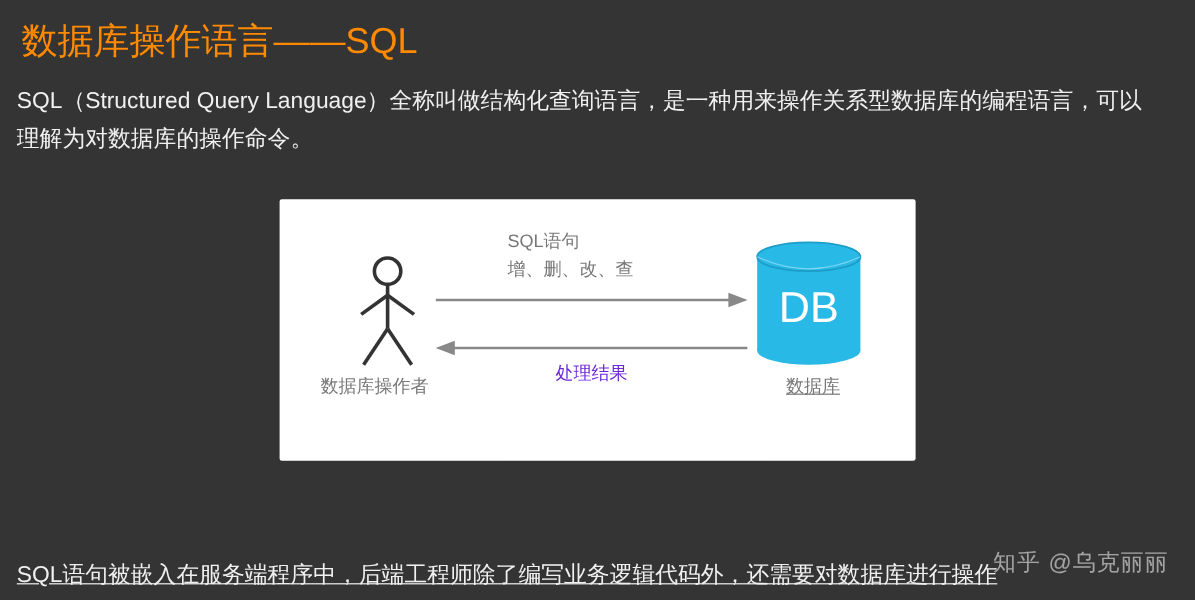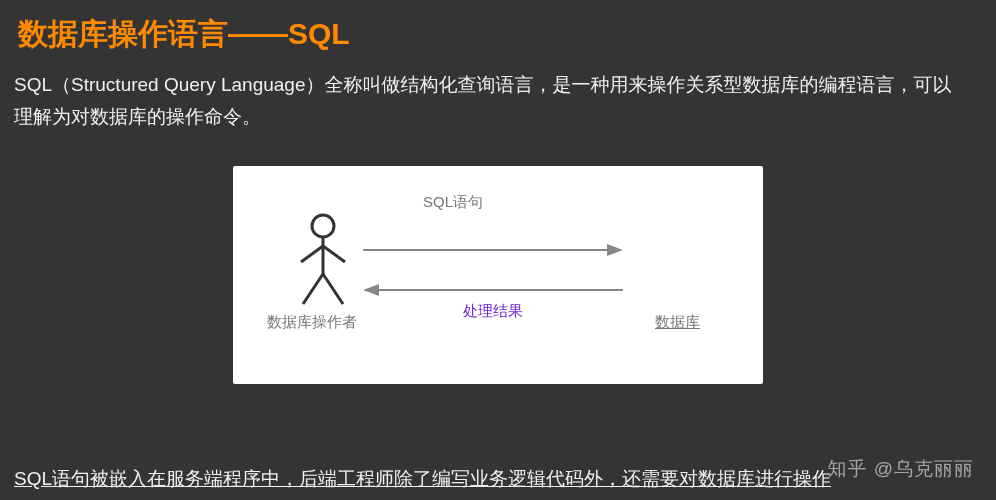--- a/index.html
+++ b/index.html
@@ -8,21 +8,21 @@
     height: 500px;
     background: #343434;
     font-family: "Microsoft YaHei", "PingFang SC", sans-serif;
     color: #fff;
     overflow: hidden;
     position: relative;
   }
   .title {
     color: #ff8a00;
     font-size: 30px;
-    font-weight: bold;
+    font-weight: normal;
     padding: 14px 18px 10px 18px;
   }
   .desc {
     font-size: 19px;
     line-height: 1.7;
     padding: 4px 32px 0 14px;
     color: #f0f0f0;
   }
   .diagram-wrap {
     display: flex;
@@ -135,38 +135,49 @@
         <line x1="30" y1="34" x2="8" y2="50" stroke="#333" stroke-width="3"></line>
         <line x1="30" y1="34" x2="52" y2="50" stroke="#333" stroke-width="3"></line>
         <line x1="30" y1="62" x2="10" y2="92" stroke="#333" stroke-width="3"></line>
         <line x1="30" y1="62" x2="50" y2="92" stroke="#333" stroke-width="3"></line>
       </svg>
     </div>
     <div class="op-label">数据库操作者</div>
 
     <div class="sql-lines">
       <div>SQL语句</div>
+      <div>增、删、改、查</div>
     </div>
 
     <div class="arrow-right">
       <svg viewBox="0 0 260 16">
         <line x1="0" y1="8" x2="248" y2="8" stroke="#888" stroke-width="2"></line>
         <polygon points="260,8 244,2 244,14" fill="#888"></polygon>
       </svg>
     </div>
 
     <div class="arrow-left">
       <svg viewBox="0 0 260 16">
         <line x1="12" y1="8" x2="260" y2="8" stroke="#888" stroke-width="2"></line>
         <polygon points="0,8 16,2 16,14" fill="#888"></polygon>
       </svg>
     </div>
 
     <div class="result-label">处理结果</div>
 
+    <div class="db-cyl">
+      <svg viewBox="0 0 90 105">
+        <ellipse cx="45" cy="14" rx="43" ry="12" fill="#29b9e6"></ellipse>
+        <rect x="2" y="14" width="86" height="78" fill="#29b9e6"></rect>
+        <ellipse cx="45" cy="92" rx="43" ry="12" fill="#29b9e6"></ellipse>
+        <ellipse cx="45" cy="14" rx="43" ry="12" fill="none" stroke="#1a9dc7" stroke-width="1.5"></ellipse>
+        <path d="M2,14 Q45,34 88,14" fill="none" stroke="#ffffff" stroke-width="1" opacity="0.4"></path>
+        <text x="45" y="68" text-anchor="middle" font-size="36" font-family="Arial" fill="#fff" font-weight="normal">DB</text>
+      </svg>
+    </div>
     <div class="db-label">数据库</div>
 
   </div>
 </div>
 
 <div class="bottom-text">SQL语句被嵌入在服务端程序中，后端工程师除了编写业务逻辑代码外，还需要对数据库进行操作</div>
 
 <div class="watermark">知乎 @乌克丽丽</div>
 
 </body></html>

